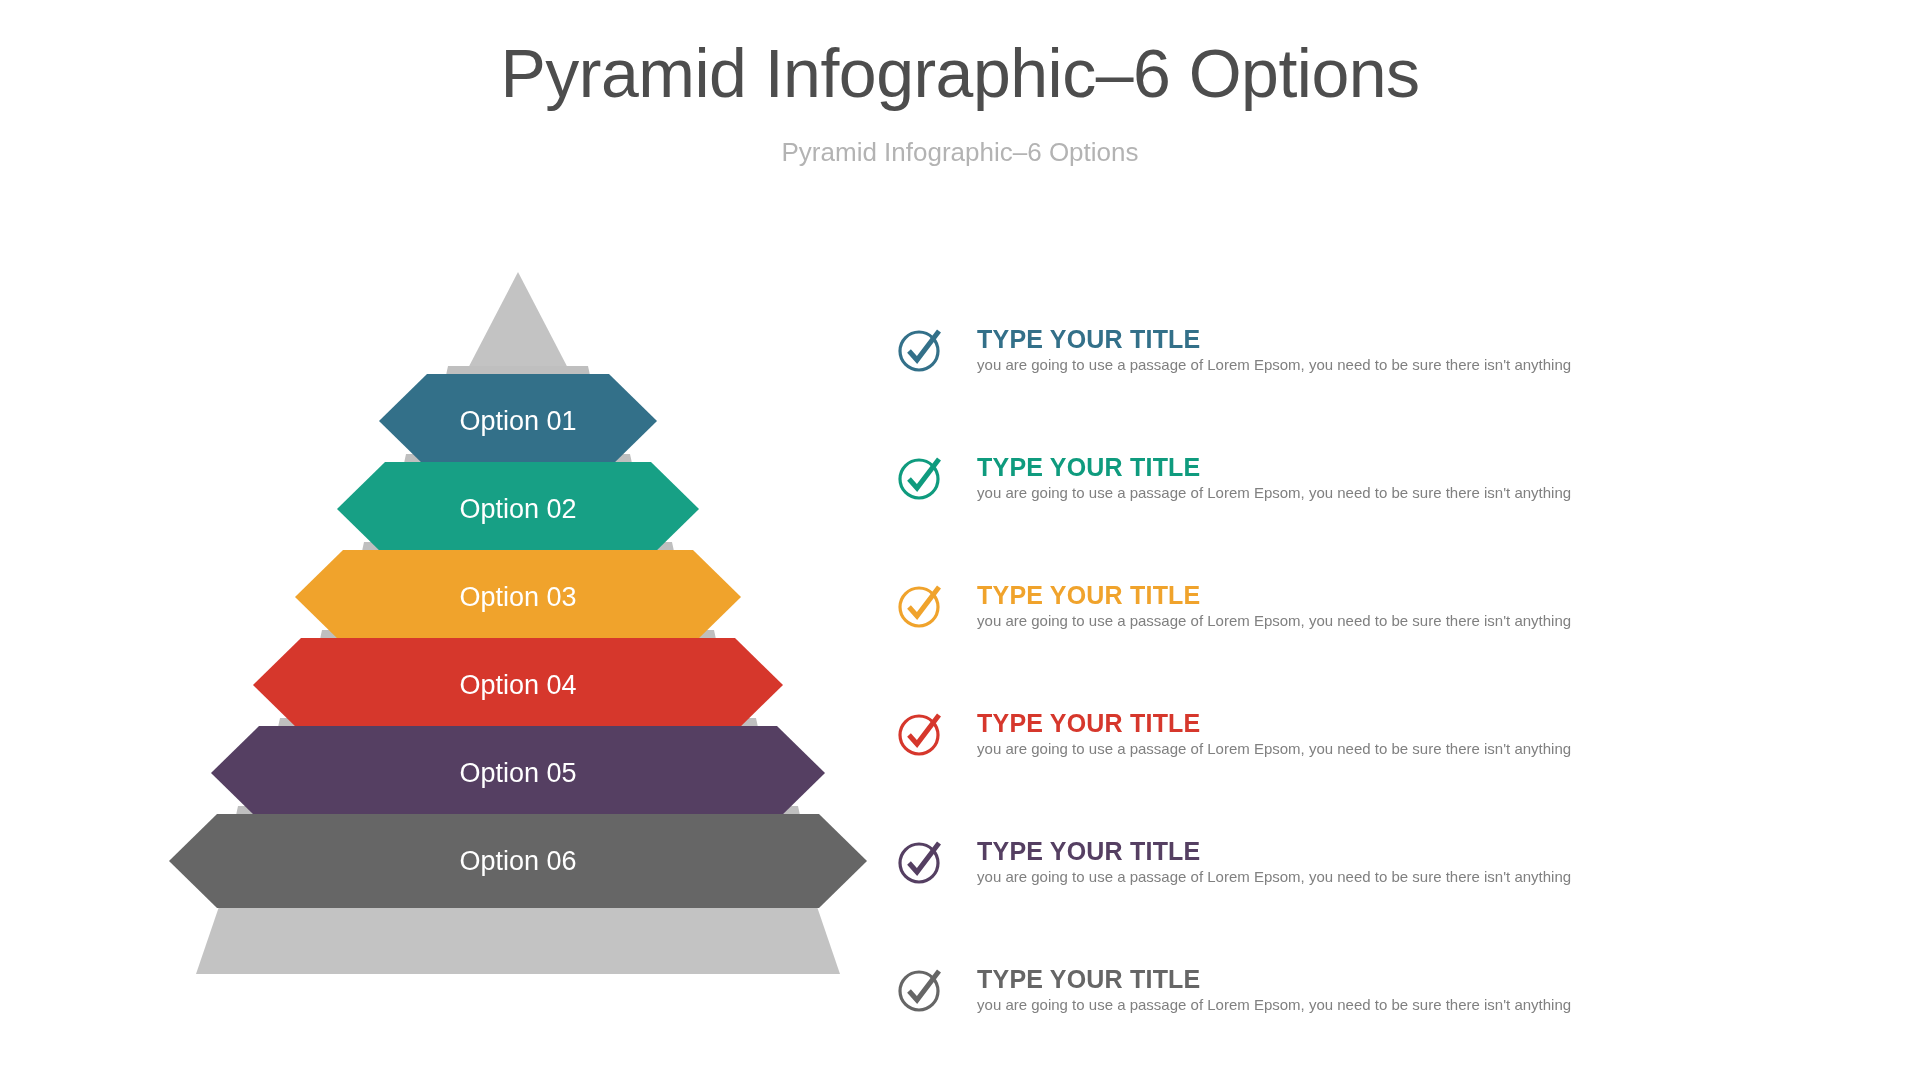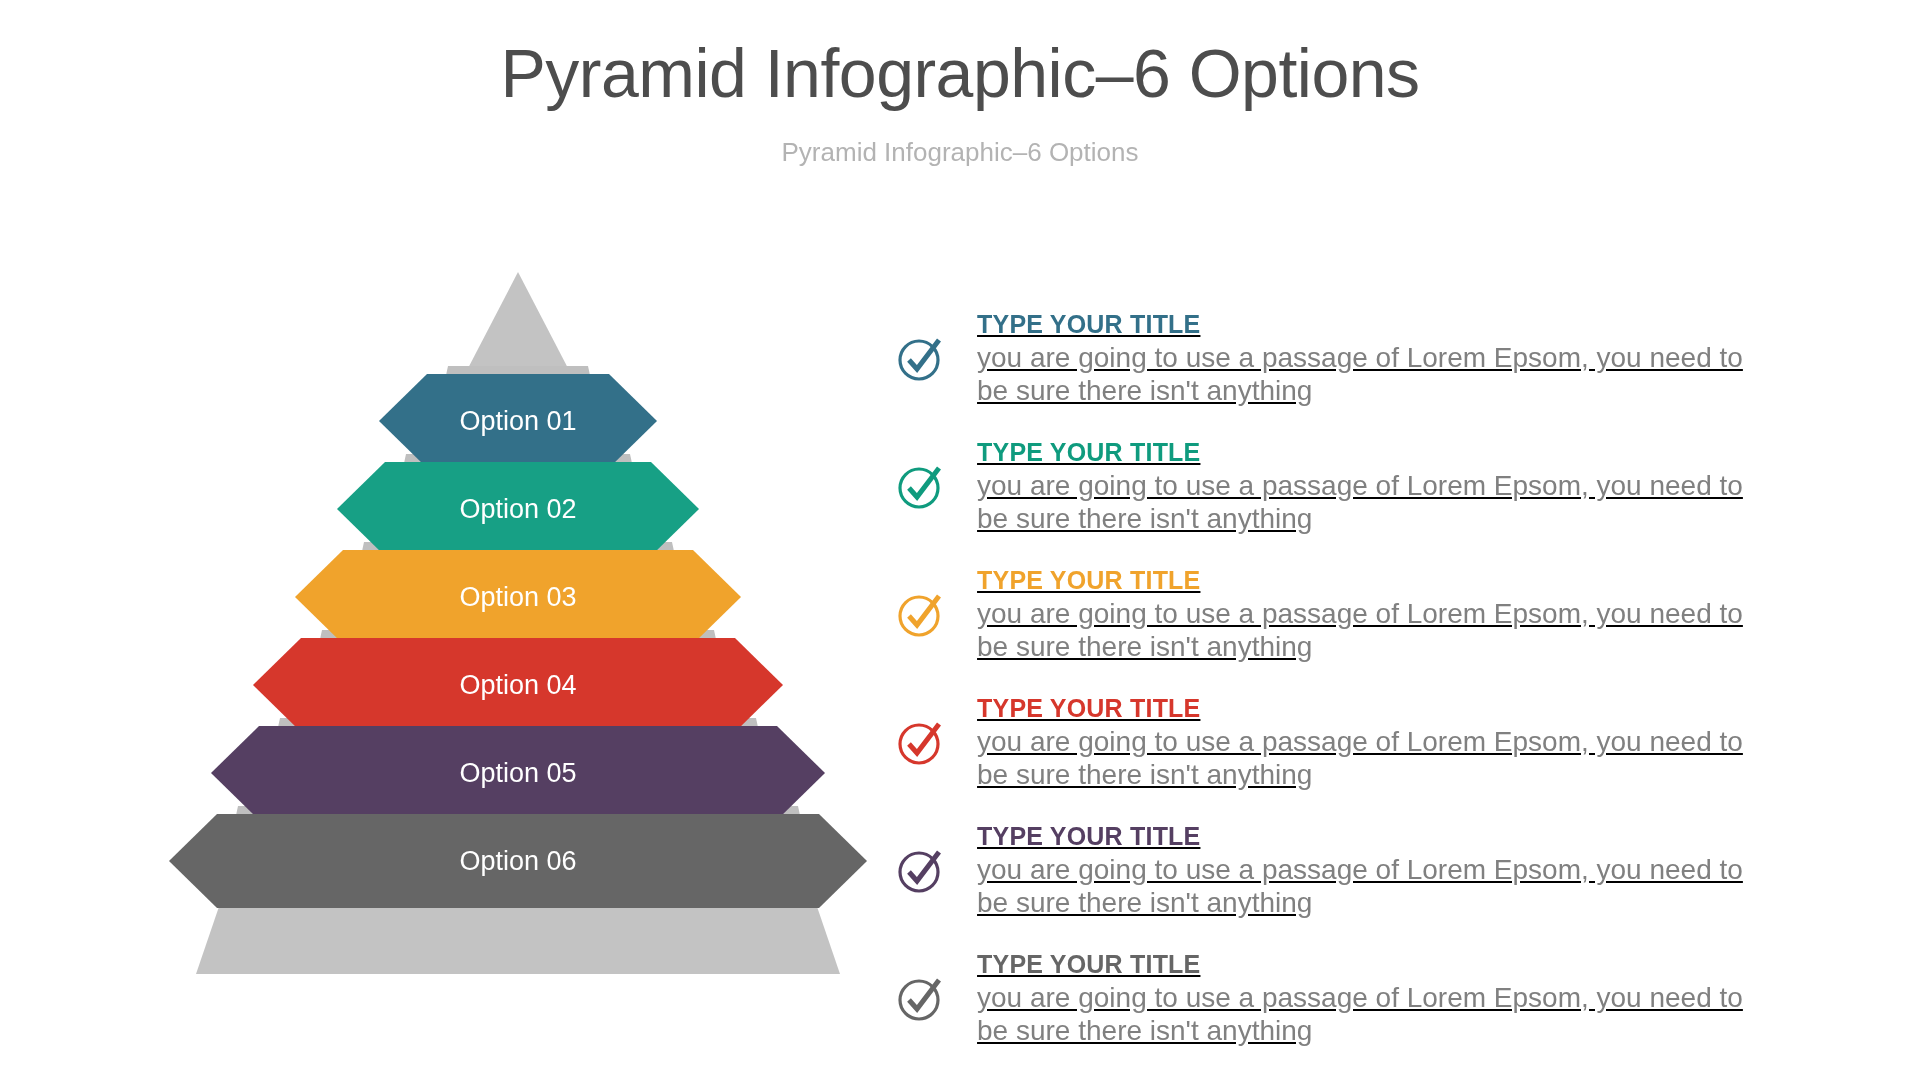--- a/index.html
+++ b/index.html
@@ -49,22 +49,21 @@
     width:860px; height:760px;
   }
 
   
   .list-pane {
     width:1060px;
     padding-top:14px;
     padding-right:60px;
     display:flex;
     flex-direction:column;
-    justify-content:flex-end;
-    text-decoration:underline;
+    justify-content:center;
   }
   .item {
     display:flex;
     flex-direction:row;
     align-items:center;
     height:128px;
   }
   .item-icon {
     width:92px;
     min-width:92px;
@@ -74,21 +73,21 @@
   }
   .item-icon svg { display:block; }
   .item-text { padding-left:10px; }
   .item-title {
     font-size:25px;
     font-weight:700;
     letter-spacing:0.2px;
     line-height:1.25;
   }
   .item-desc {
-    font-size:28px;
+    font-size:15px;
     font-weight:400;
     color:#808080;
     line-height:1.18;
     max-width:790px;
     margin-top:1px;
   }
 </style>
 </head>
 <body>
 

